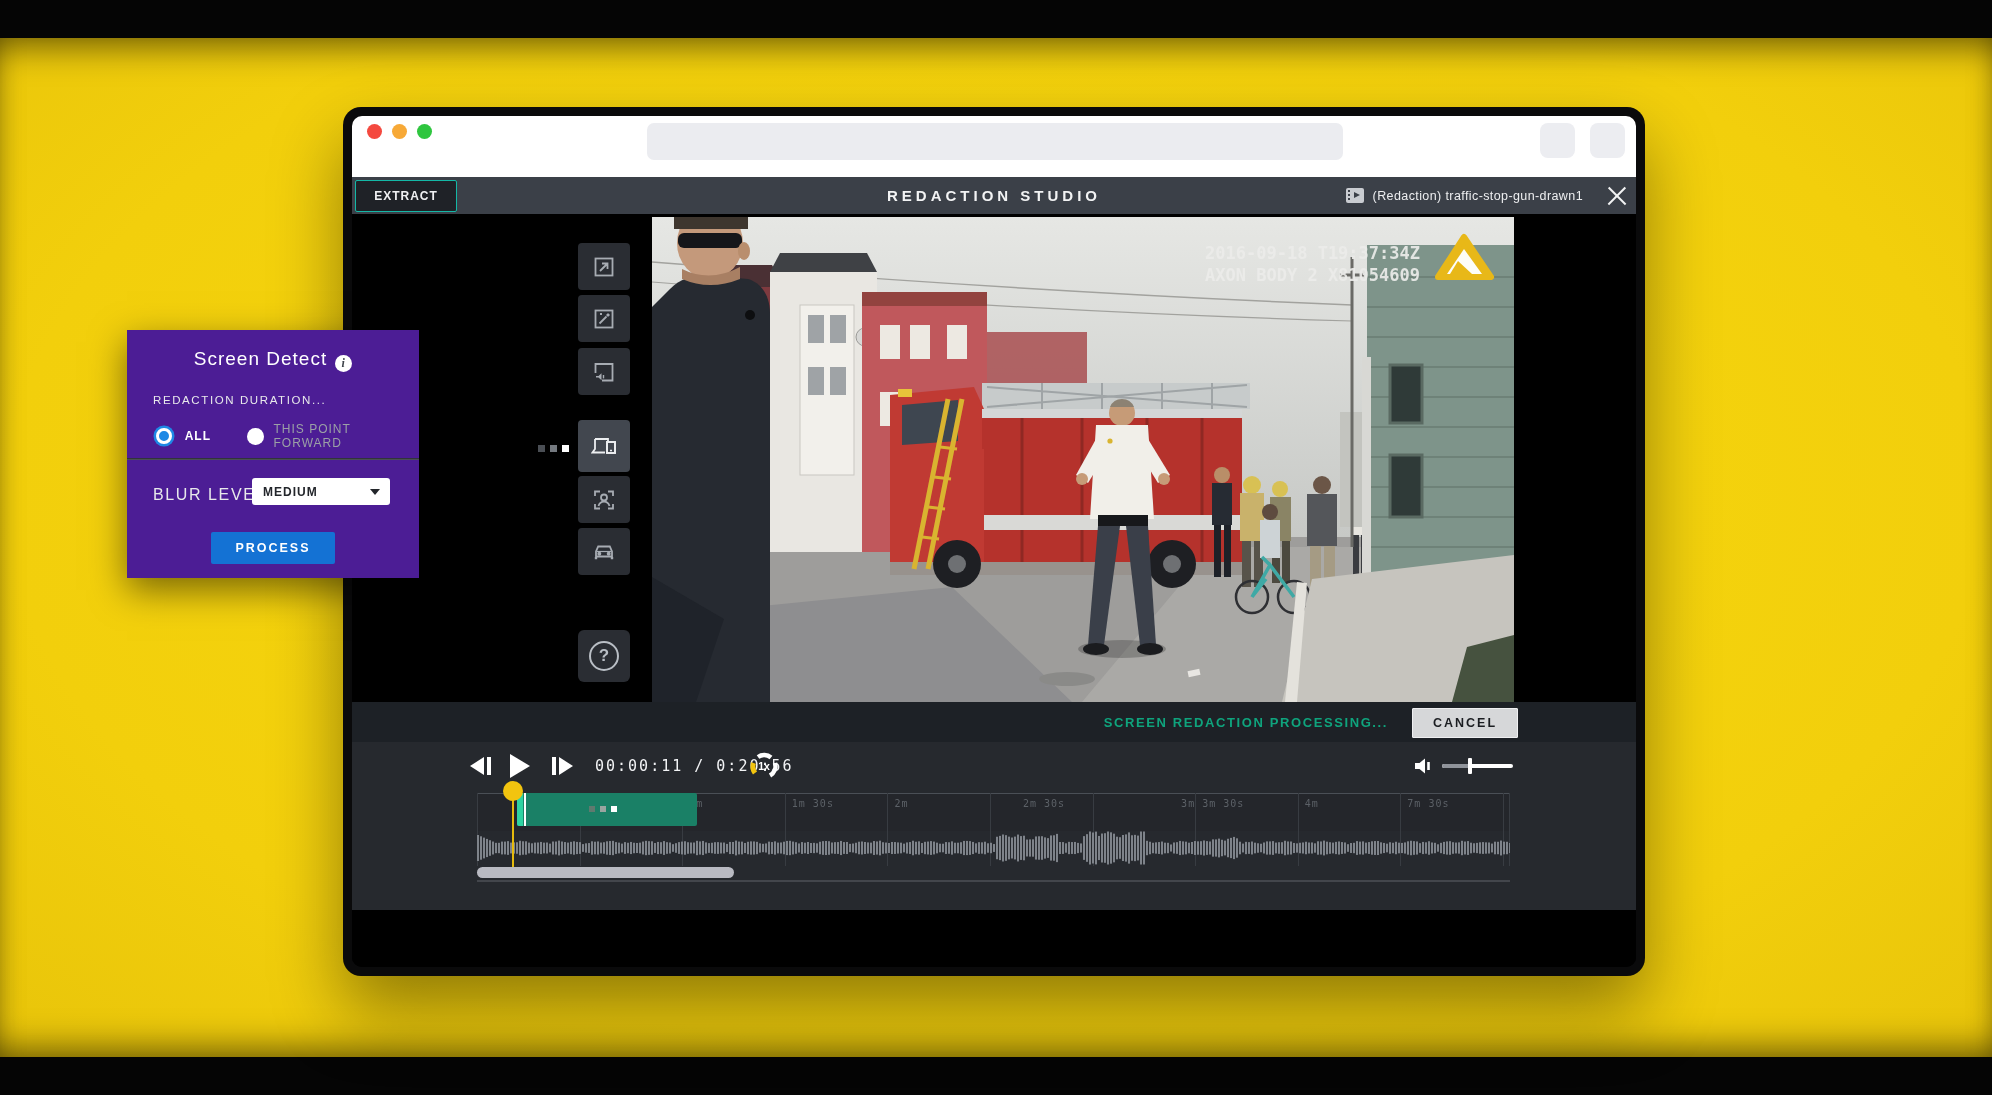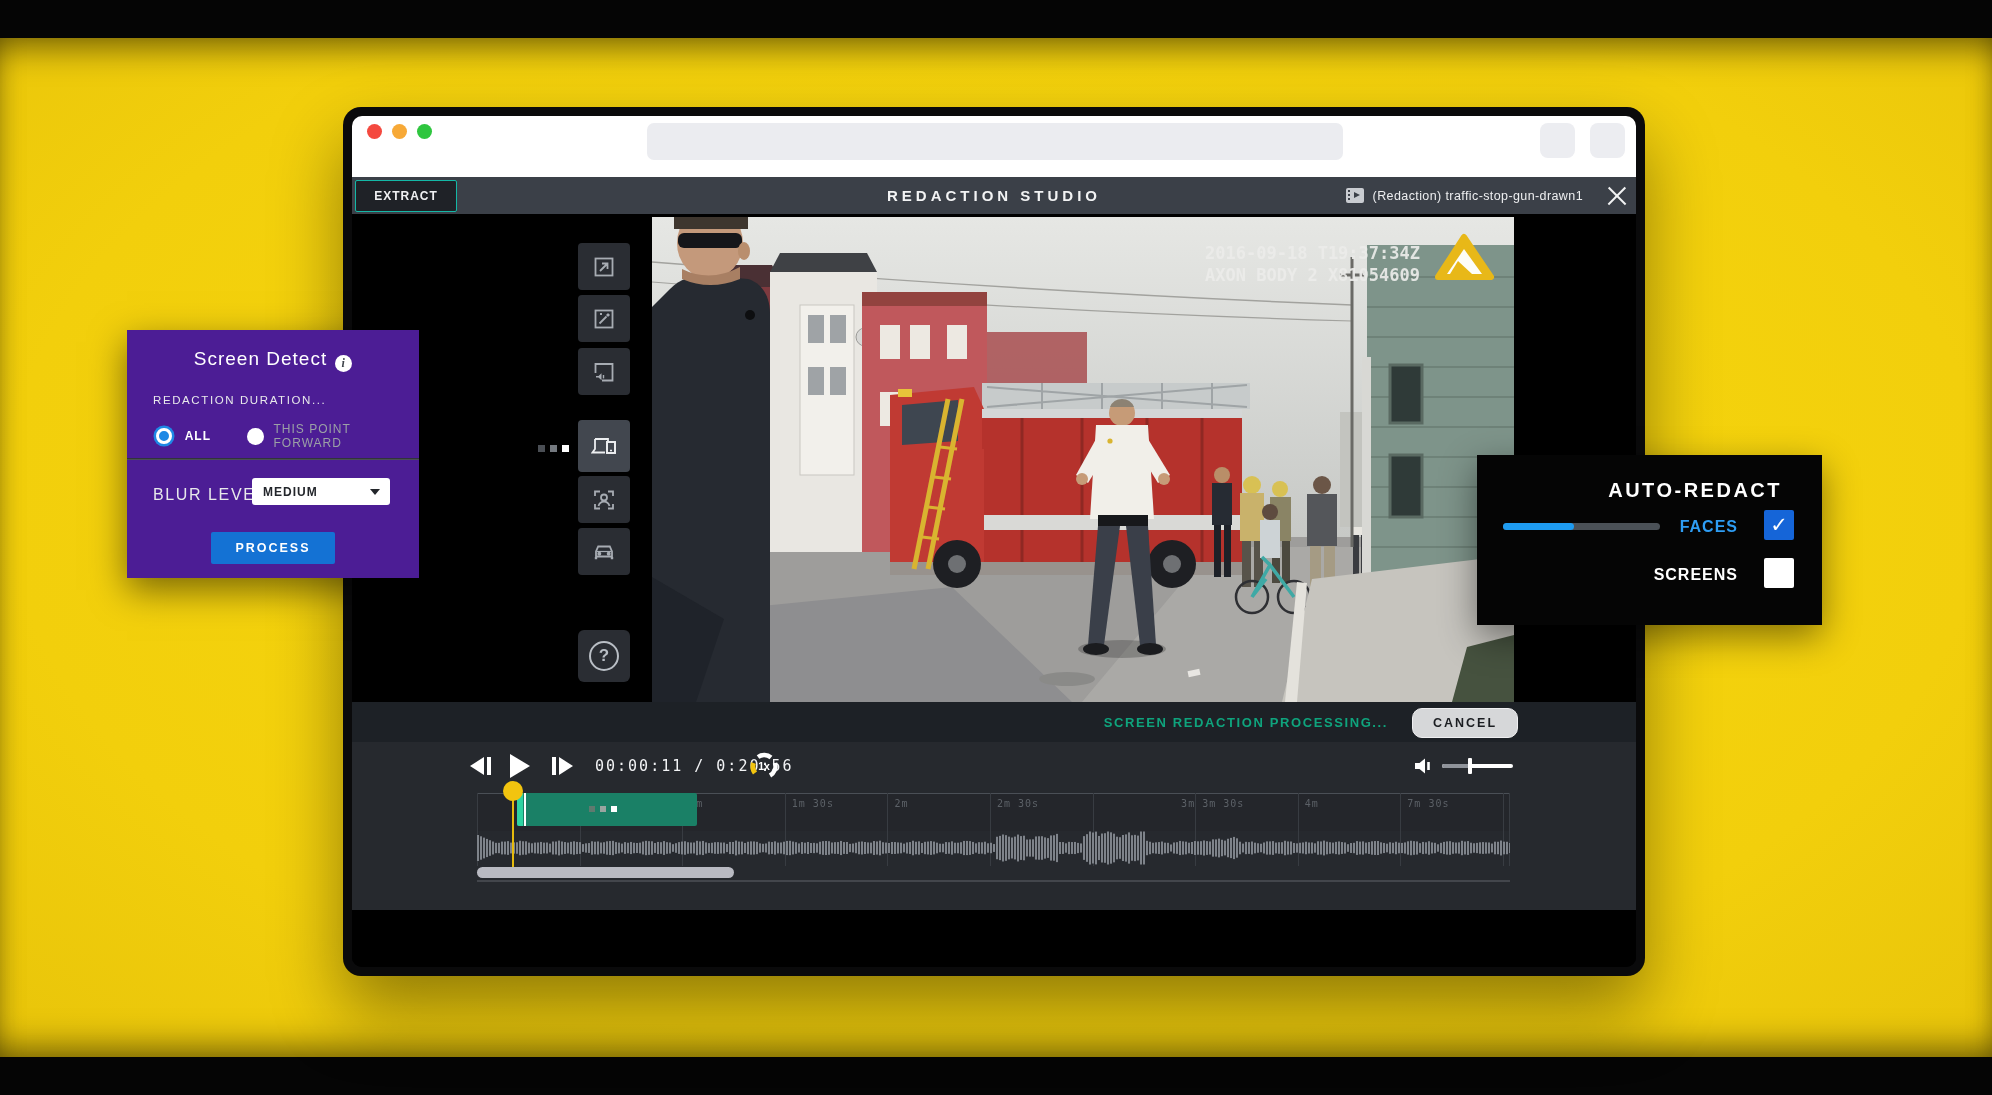--- a/index.html
+++ b/index.html
@@ -50,21 +50,21 @@
   .help-circle{width:26px;height:26px;border:2px solid #b9bec5;border-radius:50%;display:flex;
                align-items:center;justify-content:center;font-weight:bold;}
   .dots{position:absolute;left:186px;top:231px;display:flex;gap:5px;}
   .dots span{width:7px;height:7px;display:block;}
   .dots .d1{background:#4a4e54;} .dots .d2{background:#74797f;} .dots .d3{background:#fff;}
   
   .proc-row{position:absolute;left:0;top:488px;width:1284px;height:40px;background:#1d2126;}
   .proc-status{position:absolute;right:248px;top:0;height:40px;display:flex;align-items:center;
                color:#0fa47d;font-size:13px;font-weight:bold;letter-spacing:1.6px;}
   .cancel-btn{position:absolute;left:1060px;top:6px;width:104px;height:28px;background:#d6d7d9;
-              border:1px solid #efeff1;border-radius:10px;color:#1b1d21;font-size:12.5px;font-weight:bold;
+              border:1px solid #efeff1;border-radius:1px;color:#1b1d21;font-size:12.5px;font-weight:bold;
               letter-spacing:2px;display:flex;align-items:center;justify-content:center;cursor:pointer;}
   
   .ctrl-row{position:absolute;left:0;top:528px;width:1284px;height:48px;background:#26292e;}
   .t-btn{position:absolute;top:12px;height:24px;display:flex;align-items:center;cursor:pointer;}
   .tri-l{width:0;height:0;border-right:14px solid #fff;border-top:9px solid transparent;border-bottom:9px solid transparent;}
   .tri-r{width:0;height:0;border-left:14px solid #fff;border-top:9px solid transparent;border-bottom:9px solid transparent;}
   .tri-big{width:0;height:0;border-left:20px solid #fff;border-top:12px solid transparent;border-bottom:12px solid transparent;}
   .bar-v{width:3.5px;height:18px;background:#fff;}
   .time-label{position:absolute;left:243px;top:0;height:48px;display:flex;align-items:center;
               font-family:"DejaVu Sans Mono","Liberation Mono",monospace;font-size:15px;color:#f2f3f5;letter-spacing:2px;}
@@ -419,21 +419,21 @@
               </div>
               <div class="cell" style="width: 102.6px;">
                 <span>1m</span>
               </div>
               <div class="cell" style="width: 102.6px;">
                 <span>1m 30s</span>
               </div>
               <div class="cell" style="width: 102.6px;">
                 <span>2m</span>
               </div>
-              <div class="cell" style="width: 102.6px;">
+              <div class="cell" style="width: 102.6px; padding-left: 26px;">
                 <span>2m 30s</span>
               </div>
               <div class="cell" style="width: 102.6px; text-align: right;">
                 <span>3m</span>
               </div>
               <div class="cell" style="width: 102.6px;">
                 <span>3m 30s</span>
               </div>
               <div class="cell" style="width: 102.6px;">
                 <span>4m</span>
@@ -823,23 +823,13 @@
     </div>
     <div class="sd-divider"></div>
     <div class="blur-label">BLUR LEVEL</div>
     <div class="blur-select">
       <span class="val">MEDIUM</span>
       <span class="caret"></span>
     </div>
     <div class="process-btn">PROCESS</div>
   </div>
 
-  <div class="ar-panel">
-    <div class="ar-title">AUTO-REDACT</div>
-    <div class="ar-progress">
-      <div class="fill" id="ar-fill" style="width: 45%;"></div>
-    </div>
-    <div class="ar-faces-lbl">FACES</div>
-    <div class="ar-check faces" id="faces-check">✓</div>
-    <div class="ar-screens-lbl">SCREENS</div>
-    <div class="ar-check screens" id="screens-check"></div>
-  </div>
 </div>
 
 </body></html>

